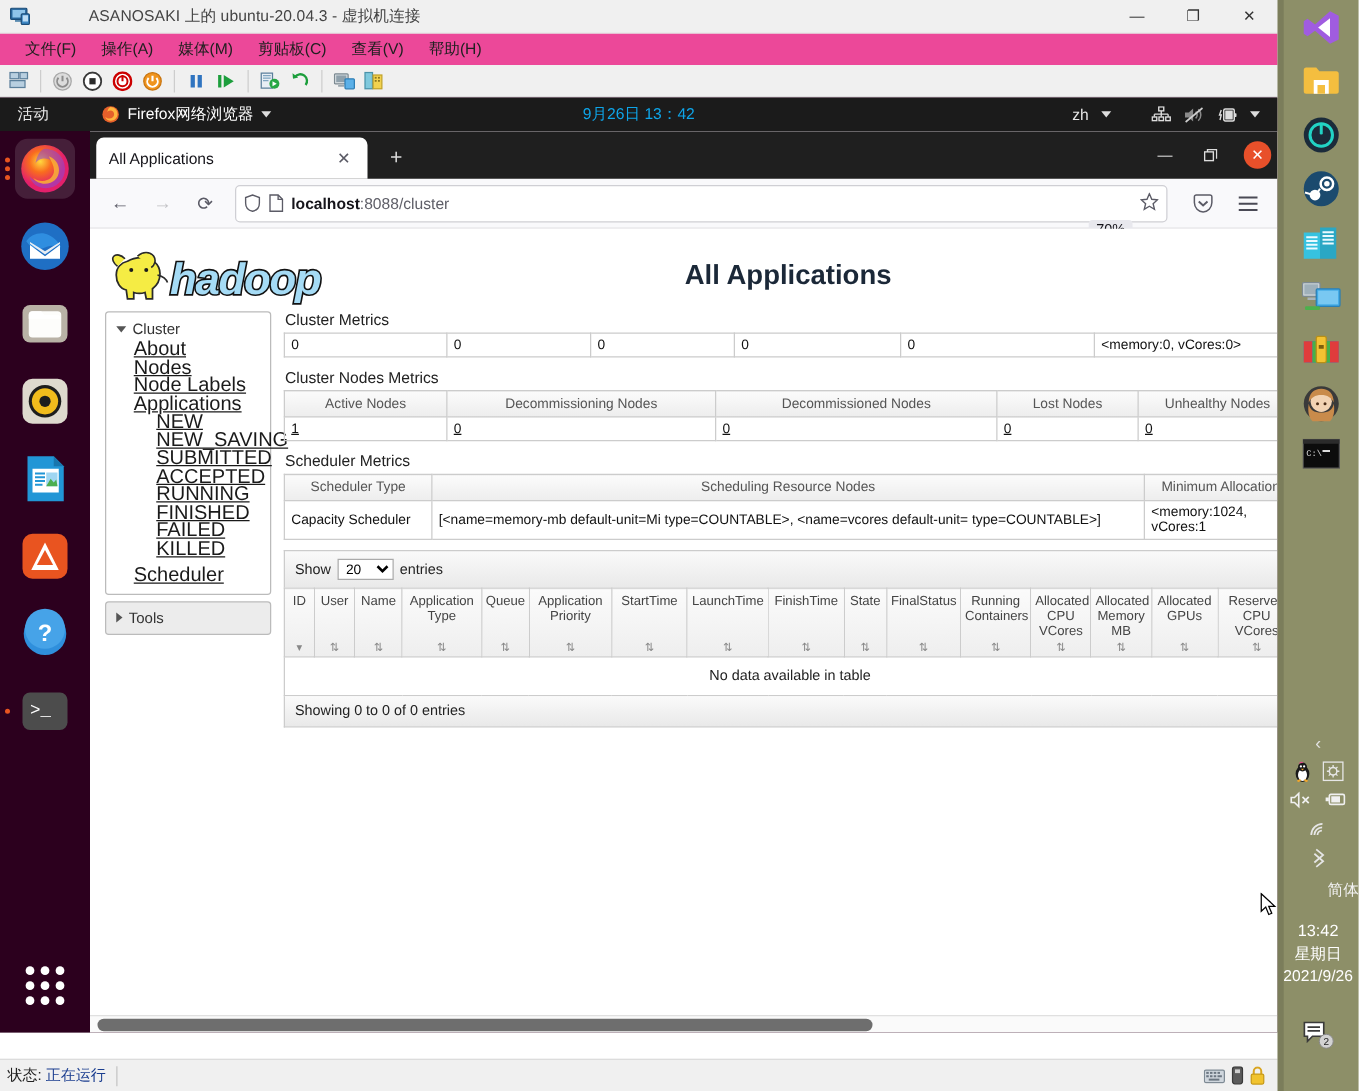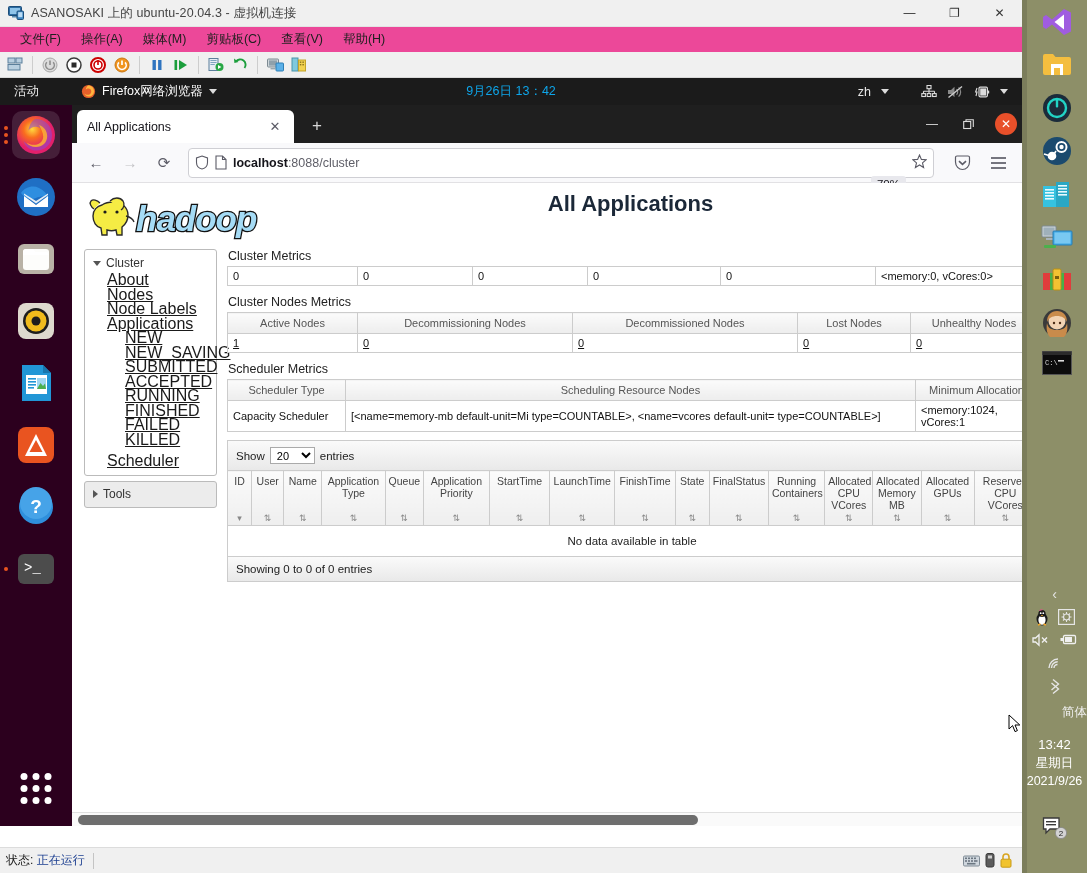--- a/index.html
+++ b/index.html
@@ -9,21 +9,21 @@
     overflow: hidden;
     font-family: "Liberation Sans", sans-serif;
     background: #ffffff;
   }
   #root { position: relative; width: 1087px; height: 873px; }
 
   
   .hv-titlebar {
     position: absolute; left:0; top:0; width:1022px; height:27px;
     background:#f0f0f0; border-bottom:1px solid #e3e3e3;
-    display:flex; align-items:center;
+    display:flex; align-items:center;gap:40px;
   }
   .hv-title-icon { width:16px; height:14px; margin-left:8px; position:relative; }
   .hv-title-text {
     font-size:12.5px; color:#444; margin-left:7px;
     white-space:nowrap; letter-spacing:.1px;
   }
   .hv-winbtns { margin-left:auto; display:flex; height:27px; }
   .hv-winbtn { width:45px; height:27px; display:flex; align-items:center; justify-content:center;
     font-size:12px; color:#333; }
 
@@ -112,21 +112,21 @@
   }
   .url-text { font-size:12.5px; color:#5f5f68; flex:1; white-space:nowrap; overflow:hidden; }
   .url-text b { color:#15141a; font-weight:600; }
   .zoom-badge { font-size:11.5px; color:#15141a; background:#e8e8ed; border-radius:3px; padding:2px 6px;margin-top:43px; }
   .star { color:#5b5b66; font-size:14px; }
   .ff-right { display:flex; align-items:center; gap:4px; margin-left:4px; }
 
   
   .page { position:relative; width:950px; height:643px; background:#fff; overflow:hidden; }
   .page-inner { position:relative; width:950px; }
-  .hd-header { display:flex; align-items:flex-start; height:66px; padding:8px 0 0 14px;gap:48px; }
+  .hd-header { display:flex; align-items:center; height:66px; padding:8px 0 0 14px;gap:48px; }
   .hd-logo { width:215px; height:50px; position:relative; }
   .hd-title { flex:1; text-align:center; font-size:22px; font-weight:bold; color:#1b2838;
      margin-right:110px; font-family:"Liberation Sans", sans-serif;}
 
   .hd-body { display:flex; padding-left:12px; }
   .hd-nav { width:133px; flex:none; }
   .navbox { border:1px solid #bbb; border-radius:3px; background:#fff; padding:4px 0 6px 0; }
   .nav-head { font-size:12px; color:#333; padding:2px 4px 3px 8px; display:flex; align-items:center; gap:5px;}
   .tri-down { width:0;height:0;border-left:4px solid transparent;border-right:4px solid transparent;border-top:5px solid #555;}
   .tri-right { width:0;height:0;border-top:4px solid transparent;border-bottom:4px solid transparent;border-left:5px solid #555;}

